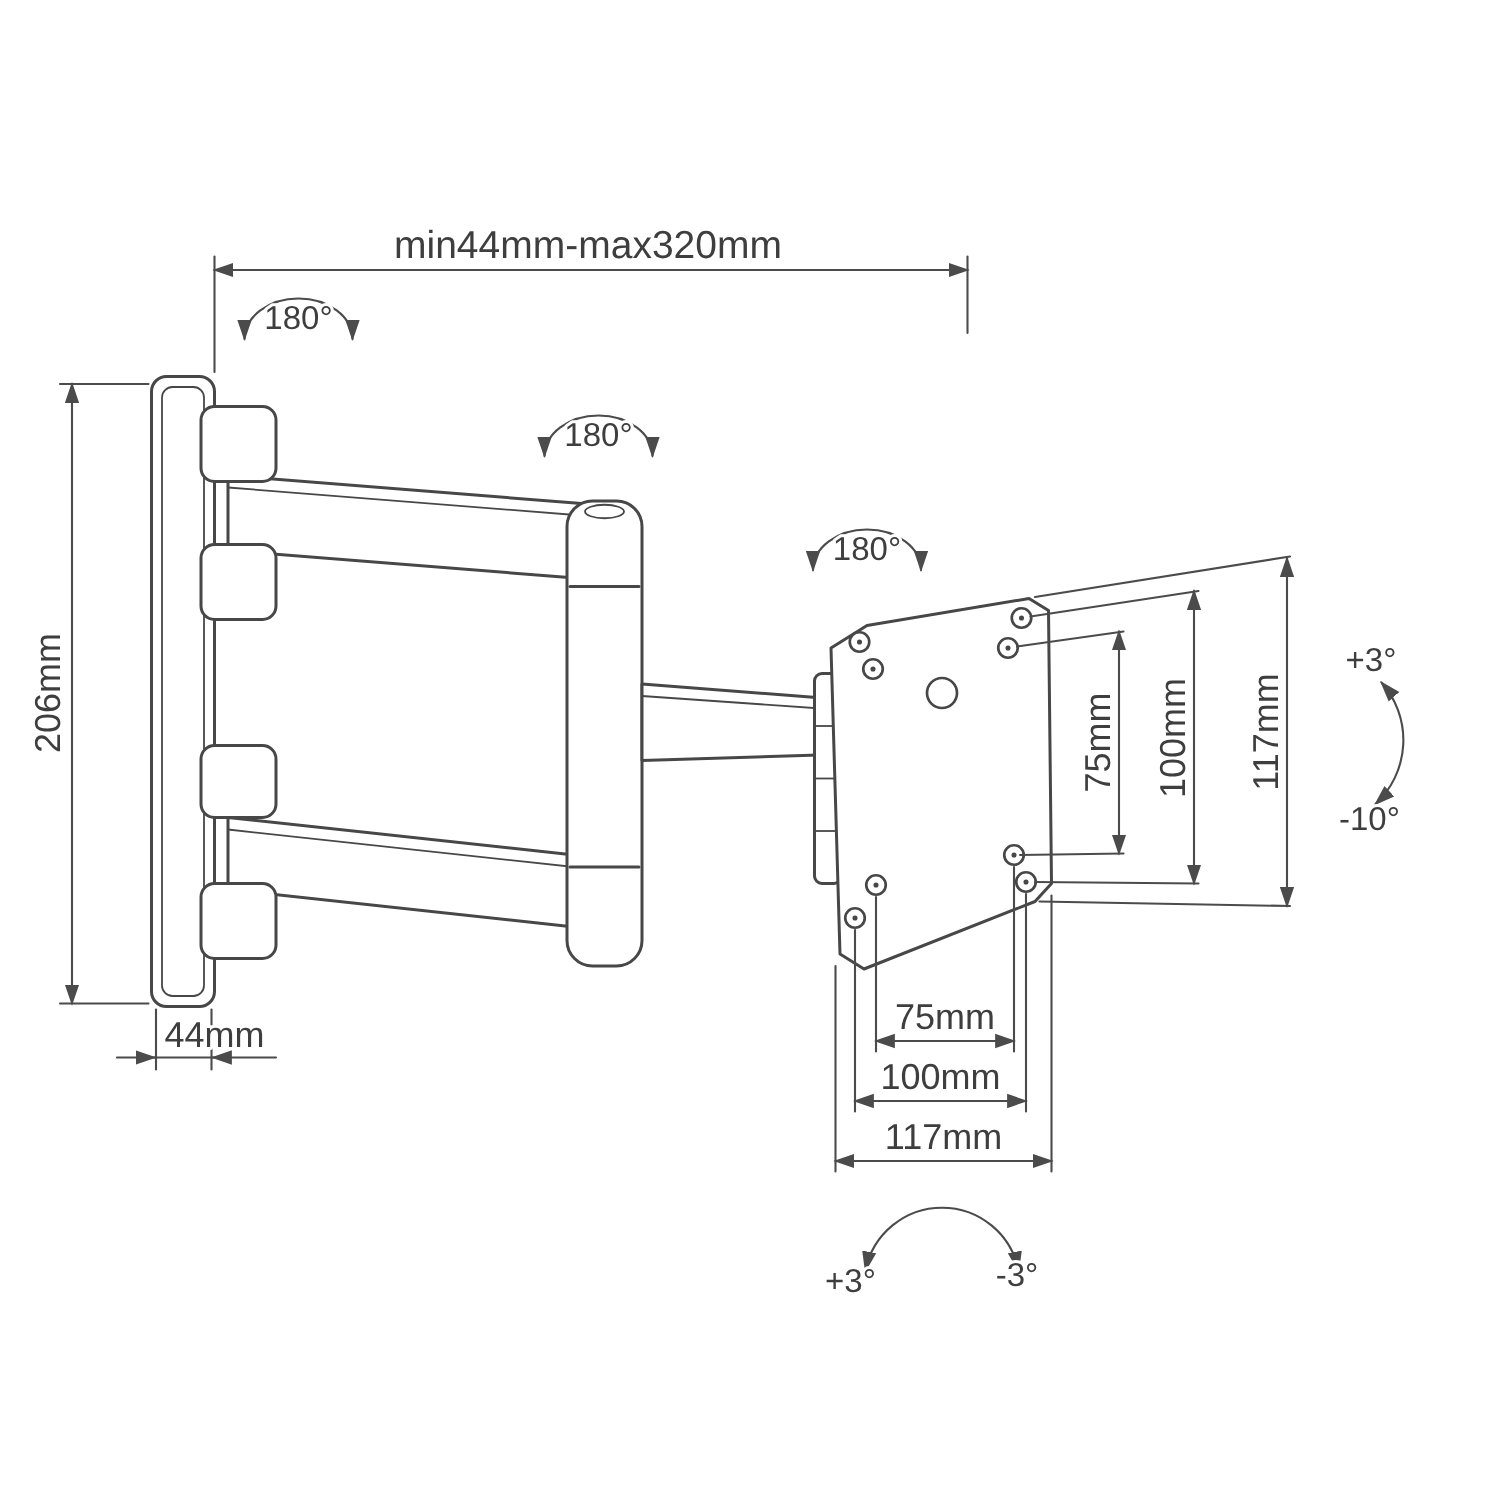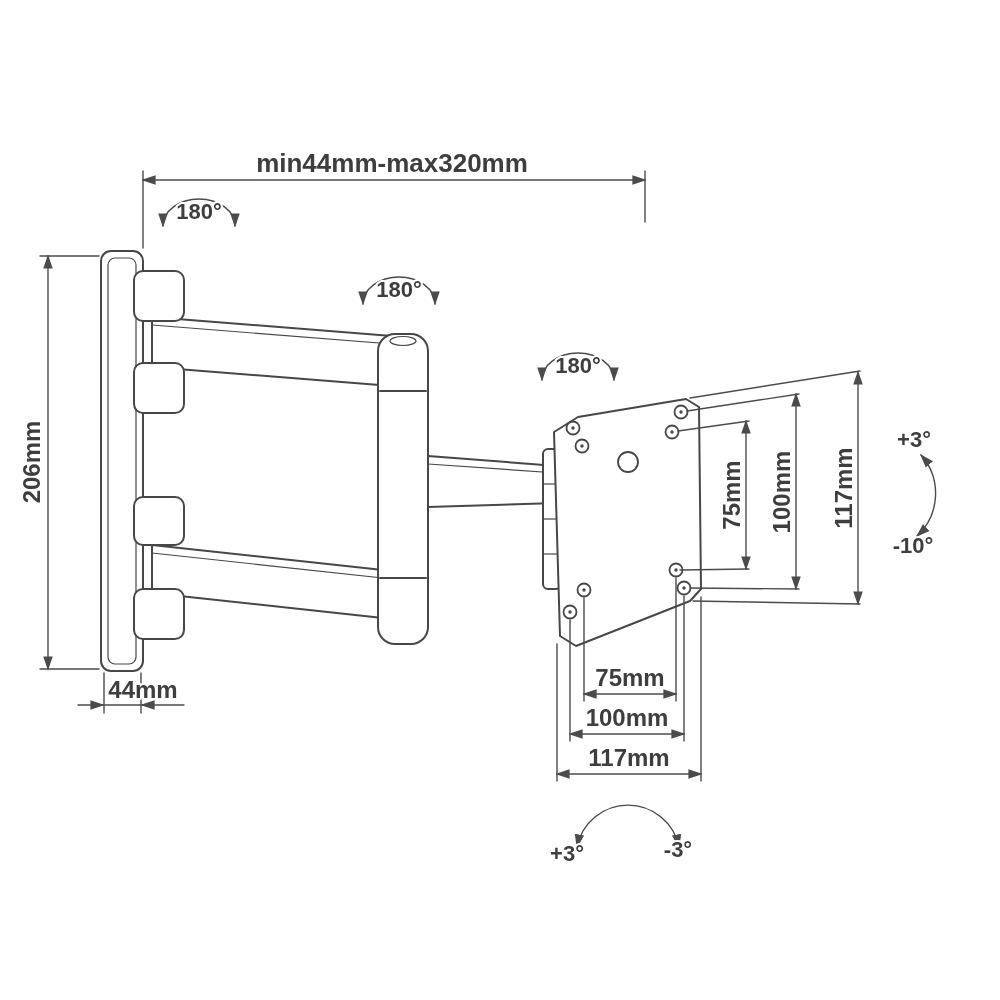--- a/index.html
+++ b/index.html
@@ -1,17 +1,17 @@
 <!DOCTYPE html>
 <html><head>
 <meta charset="utf-8">
 <style>
   html,body{margin:0;padding:0;background:#ffffff;}
   .stage{position:relative;width:1000px;height:894px;background:#ffffff;
-         font-family:"Liberation Sans",sans-serif;overflow:hidden;font-weight:bold;}
+         font-family:"Liberation Sans",sans-serif;overflow:hidden;}
   svg{display:block;}
   .part{stroke:#474747;stroke-width:2;fill:#ffffff;stroke-linejoin:round;stroke-linecap:round;}
   .partline{stroke:#474747;stroke-width:2;fill:none;stroke-linecap:round;}
   .edge{stroke:#474747;stroke-width:1.2;fill:none;}
   .hole{stroke:#474747;stroke-width:1.8;fill:#ffffff;}
   .dot{fill:#474747;stroke:none;}
   .dim{stroke:#4b4b4b;stroke-width:1.4;fill:none;stroke-linecap:round;}
   text{font-family:"Liberation Sans",sans-serif;fill:#3e3e3e;font-size:24px;
        text-anchor:middle;paint-order:stroke;stroke:#ffffff;stroke-width:4px;
        stroke-linejoin:round;}

